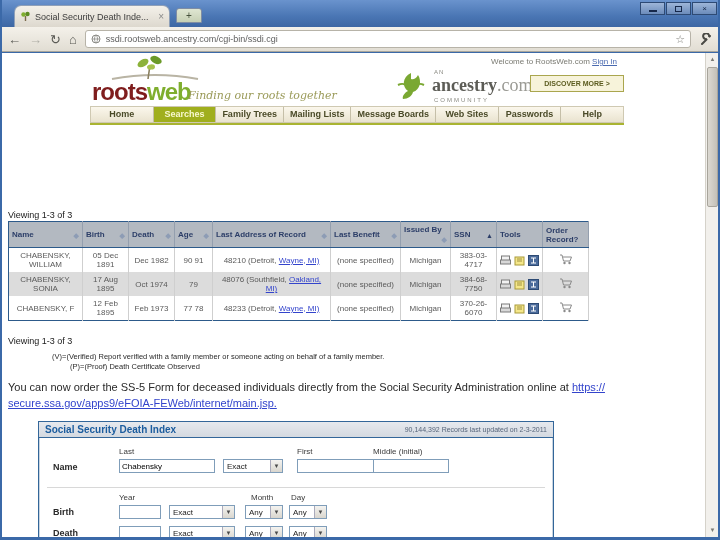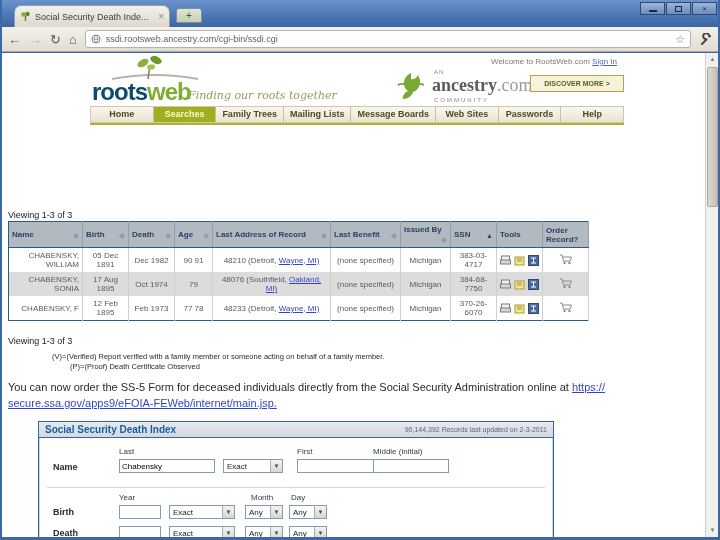--- a/index.html
+++ b/index.html
@@ -42,21 +42,21 @@
   .sb-thumb { position:absolute; top:14px; left:1px; width:11px; height:140px;
     background:linear-gradient(90deg,#dcd9d2,#c3c0b8); border:1px solid #a8a59c; border-radius:2px; }
   .frame { position:absolute; inset:0; border:2px solid #3b69a8; border-top:none; pointer-events:none; z-index:50; }
 
   .page { position:relative; width:703px; height:484px; font-family:"Liberation Sans", sans-serif; }
 
   
   .welcome { position:absolute; top:4px; right:88px; font-size:8px; color:#7a7a72; }
   .welcome a { color:#4a6ab0; text-decoration:underline; }
   .logo { position:absolute; left:90px; top:25px; font-size:24px; font-weight:bold; letter-spacing:-1px; }
-  .logo .lr { color:#0c4a6e; } .logo .lw { color:#7fae2e; }
+  .logo .lr { color:#7f1d1d; } .logo .lw { color:#7fae2e; }
   .sprout { position:absolute; left:108px; top:2px; }
   .tagline { position:absolute; left:186px; top:36px; font-family:"DejaVu Serif", serif; font-style:italic;
     font-size:11px; color:#9a9a58; }
   .anc { position:absolute; left:392px; top:14px; }
   .anc-an { position:absolute; left:40px; top:2px; font-size:6px; color:#8a8a82; letter-spacing:1px; }
   .anc-name { position:absolute; left:38px; top:8px; font-family:"Liberation Serif", serif; font-weight:bold;
     font-size:18px; color:#5c5c56; }
   .anc-com { font-weight:normal; color:#9a9a94; }
   .anc-comm { position:absolute; left:40px; top:30px; font-size:6px; letter-spacing:2px; color:#8a8a82; }
   .discover { position:absolute; left:528px; top:22px; width:94px; height:17px; background:#f7f3da;
@@ -73,21 +73,21 @@
   .viewing { position:absolute; left:6px; font-size:9px; color:#1a1a1a; }
   .v-top { top:157px; } .v-bottom { top:283px; }
   table.results { position:absolute; left:6px; top:168px; width:580px; border-collapse:collapse;
     border:1px solid #2d5a8a; table-layout:fixed; }
   table.results th { background:#b3b9c1; color:#2c3e68; font-size:8px; font-weight:bold; text-align:left;
     padding:3px 3px; border-right:1px solid #949fae; border-bottom:1px solid #2d5a8a; vertical-align:middle; }
   table.results th .sort { color:#8d9cb5; font-size:7px; float:right; margin-top:2px; }
   table.results th .sorted { color:#2c3e68; }
   table.results td { font-size:8px; color:#5a5a5a; text-align:center; padding:3px 3px;
     border-right:1px solid #cfcfcf; height:20px; vertical-align:middle; }
-  table.results td.nm { text-align:right; }
+  table.results td.nm { text-align:center; }
   tr.alt td { background:#dcdcdc; }
   table.results a { color:#3344cc; text-decoration:underline; }
   .toolicons { display:flex; gap:3px; justify-content:center; align-items:center; }
 
   
   .note { position:absolute; left:6px; font-size:7.5px; color:#2a2a2a;margin-left:44px; }
   .n1 { top:299px; } .n2 { top:309px;padding-left:18px; }
   .order-par { position:absolute; left:6px; top:327px; width:600px; font-size:11px; color:#2a2a2a; line-height:1.45; }
   .order-par a { color:#3344cc; text-decoration:underline; word-break:break-all; }
 

